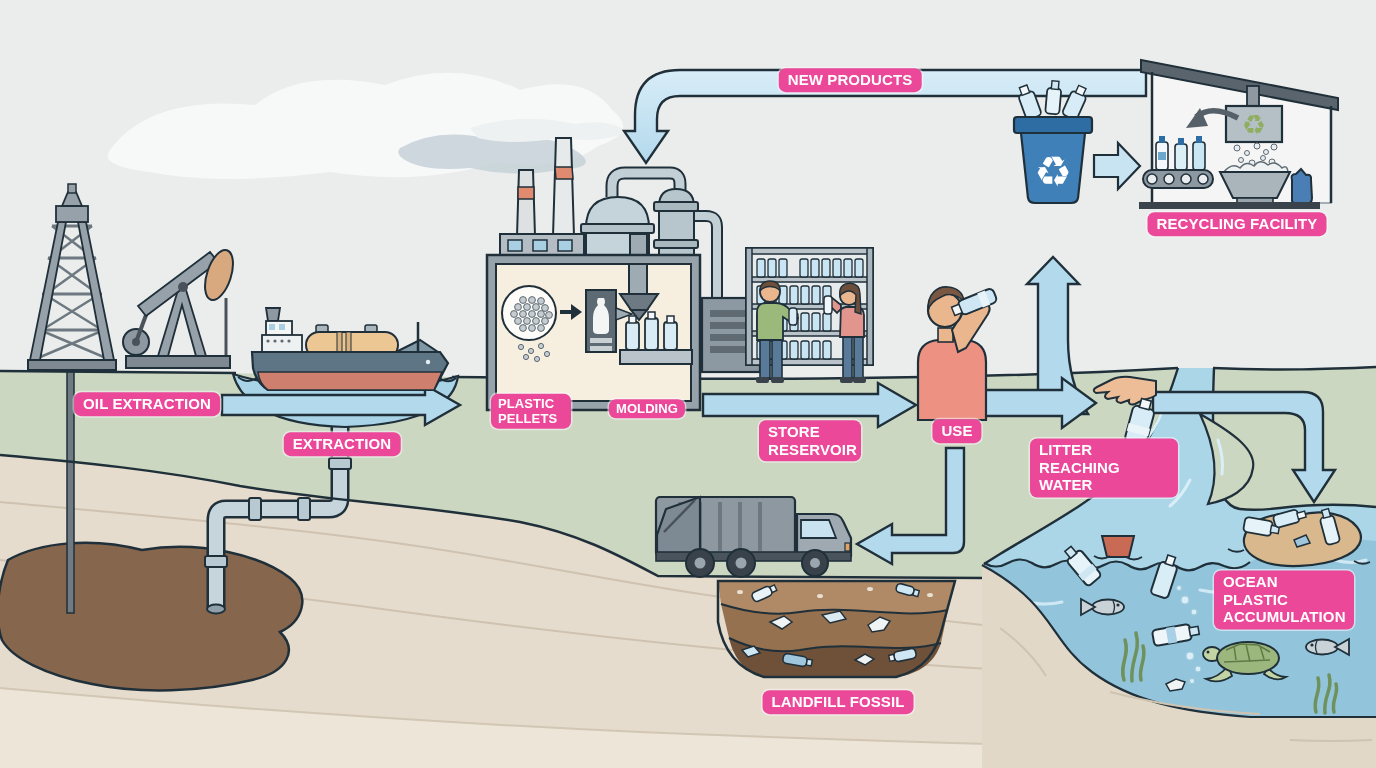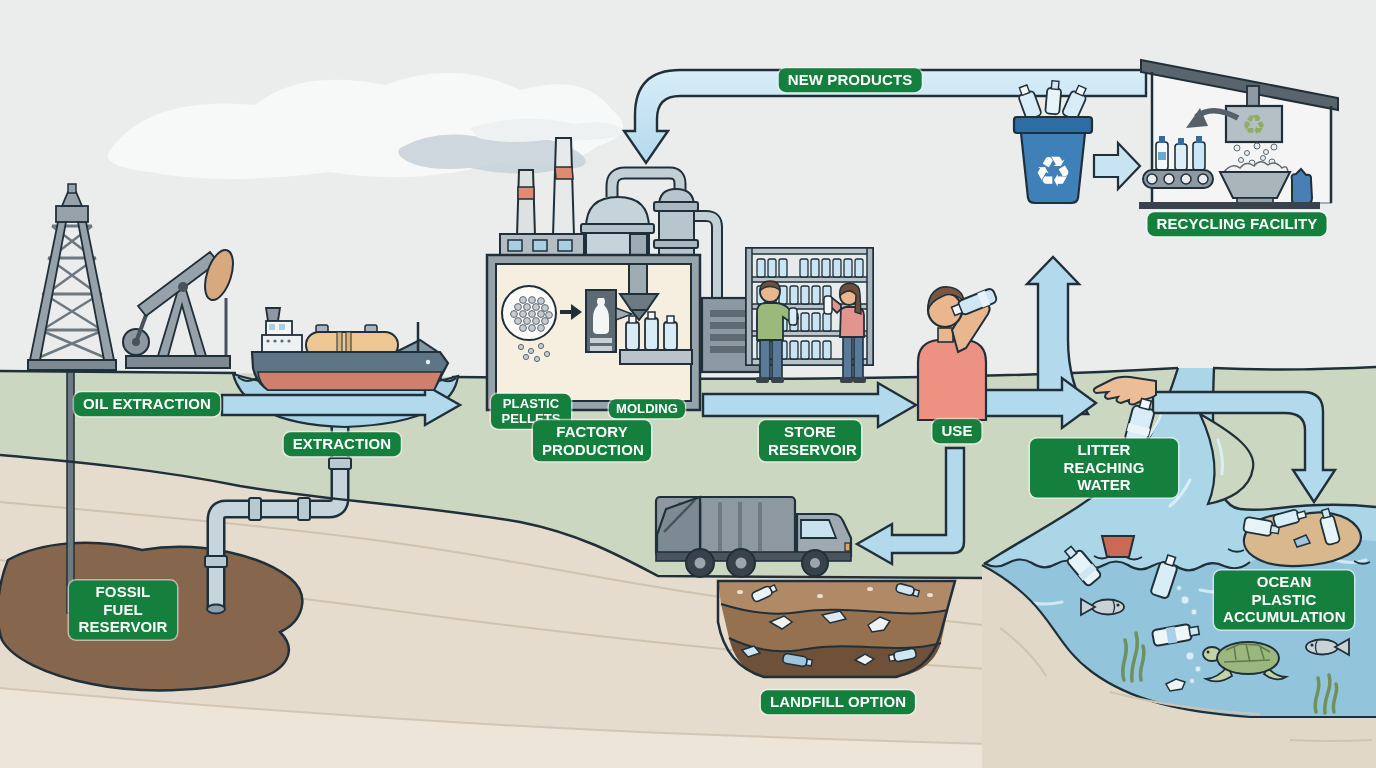--- a/index.html
+++ b/index.html
@@ -1,21 +1,21 @@
 <!DOCTYPE html>
 <html><head>
 <meta charset="utf-8">
 <style>
   html,body{margin:0;padding:0;background:#dfe1e0;font-family:"Liberation Sans",sans-serif;}
   #stage{position:relative;width:1376px;height:768px;overflow:hidden;background:#ebedec;}
   #stage svg{position:absolute;left:0;top:0;}
   .tag{
     position:absolute;transform:translate(-50%,-50%);
-    background:#15803d;color:#fff;font-weight:bold;font-size:15px;line-height:1.18;
-    padding:3px 9px;border-radius:7px;text-align:center;white-space:nowrap;
+    background:#ec4899;color:#fff;font-weight:bold;font-size:15px;line-height:1.18;
+    padding:3px 9px;border-radius:7px;white-space:nowrap;
     letter-spacing:.1px;box-shadow:0 0 0 1.5px rgba(250,250,250,.55);
   }
   .tag.wrap{white-space:normal;}
   .tag.small{font-size:13px;padding:2px 7px;margin-top:38px;}
 </style>
 </head>
 <body>
 
 <div id="stage">
 <svg width="1376" height="768" viewBox="0 0 1376 768">
@@ -542,21 +542,19 @@
       <rect x="-11" y="2" width="22" height="8" fill="#eaf4f9"></rect>
     </g>
   </g>
 </svg>
 
   <div class="tag" style="left:850px;top:80px">NEW PRODUCTS</div>
   <div class="tag" style="left:147px;top:404px">OIL EXTRACTION</div>
   <div class="tag" style="left:342px;top:444px">EXTRACTION</div>
   <div class="tag wrap small" style="left:531px;top:373px;width:66px">PLASTIC PELLETS</div>
   <div class="tag small" style="left:647px;top:371px">MOLDING</div>
-  <div class="tag wrap" style="left:592px;top:441px;width:100px">FACTORY PRODUCTION</div>
   <div class="tag wrap" style="left:810px;top:441px;width:84px">STORE RESERVOIR</div>
   <div class="tag" style="left:957px;top:431px">USE</div>
   <div class="tag" style="left:1237px;top:224px">RECYCLING FACILITY</div>
   <div class="tag wrap" style="left:1104px;top:468px;width:130px">LITTER REACHING WATER</div>
   <div class="tag wrap" style="left:1284px;top:600px;width:122px">OCEAN PLASTIC ACCUMULATION</div>
-  <div class="tag" style="left:838px;top:702px">LANDFILL OPTION</div>
-  <div class="tag wrap" style="left:123px;top:610px;width:90px">FOSSIL FUEL RESERVOIR</div>
+  <div class="tag" style="left:838px;top:702px">LANDFILL FOSSIL</div>
 </div>
 
 </body></html>

